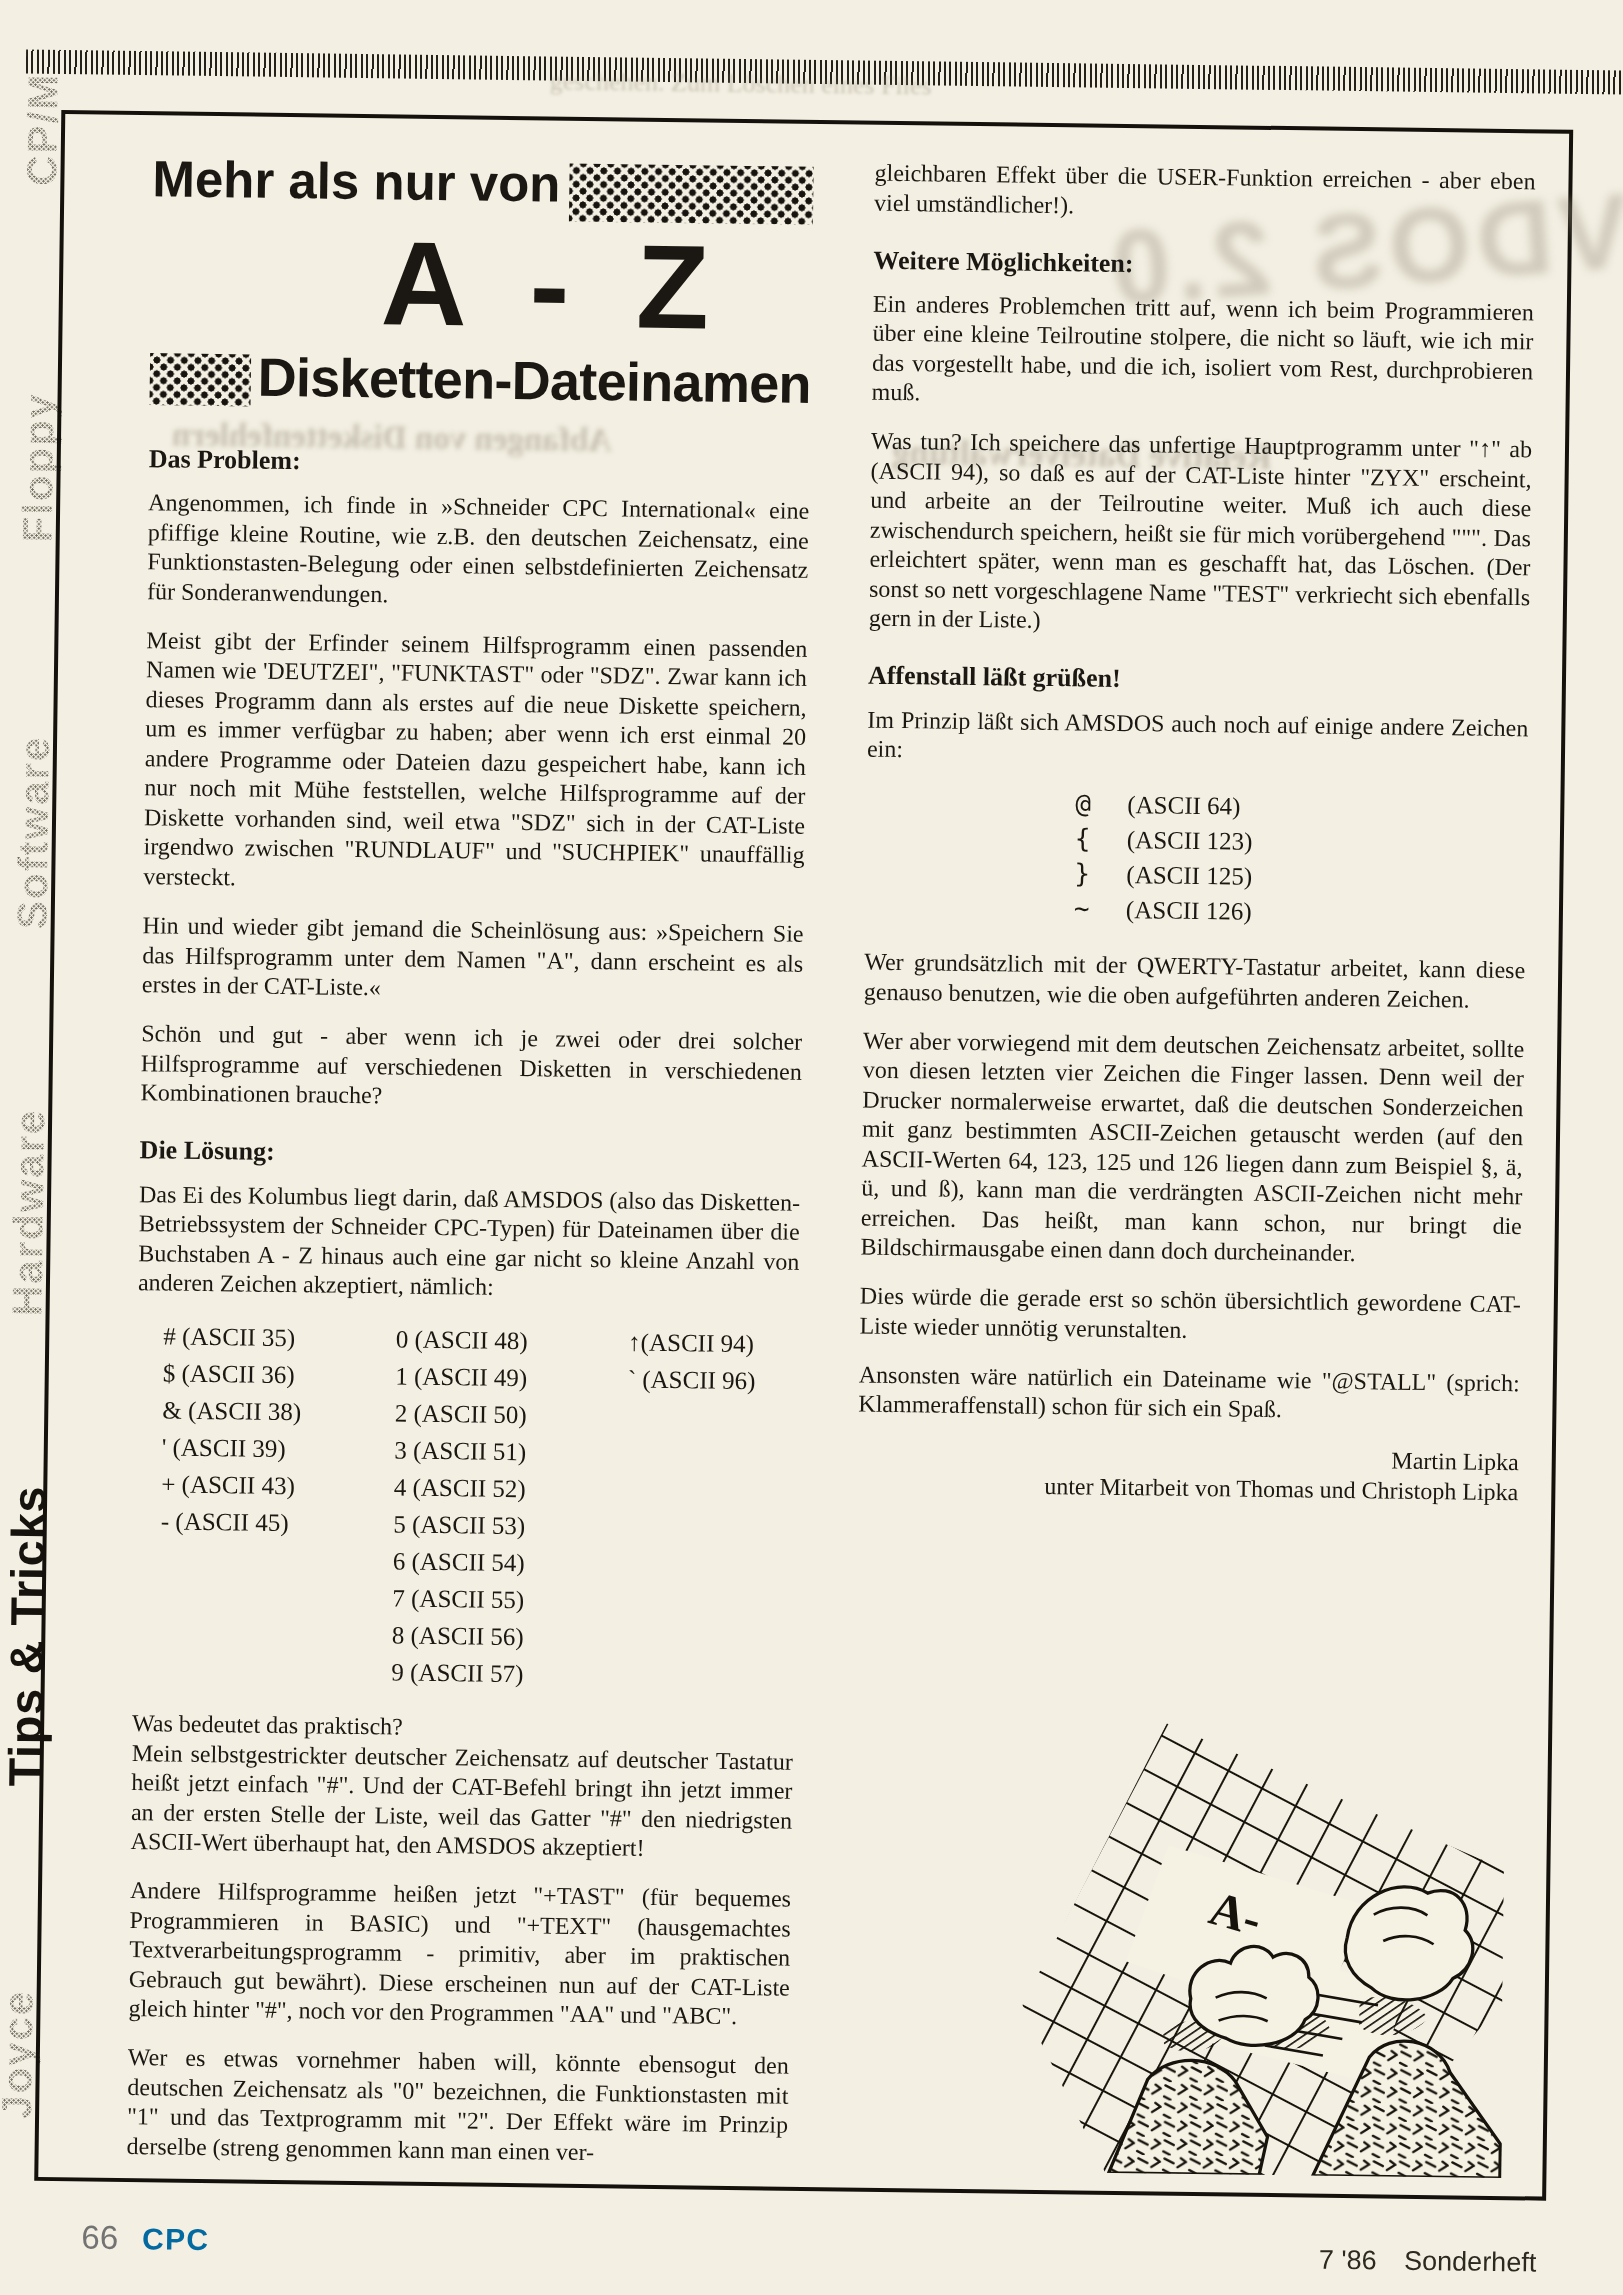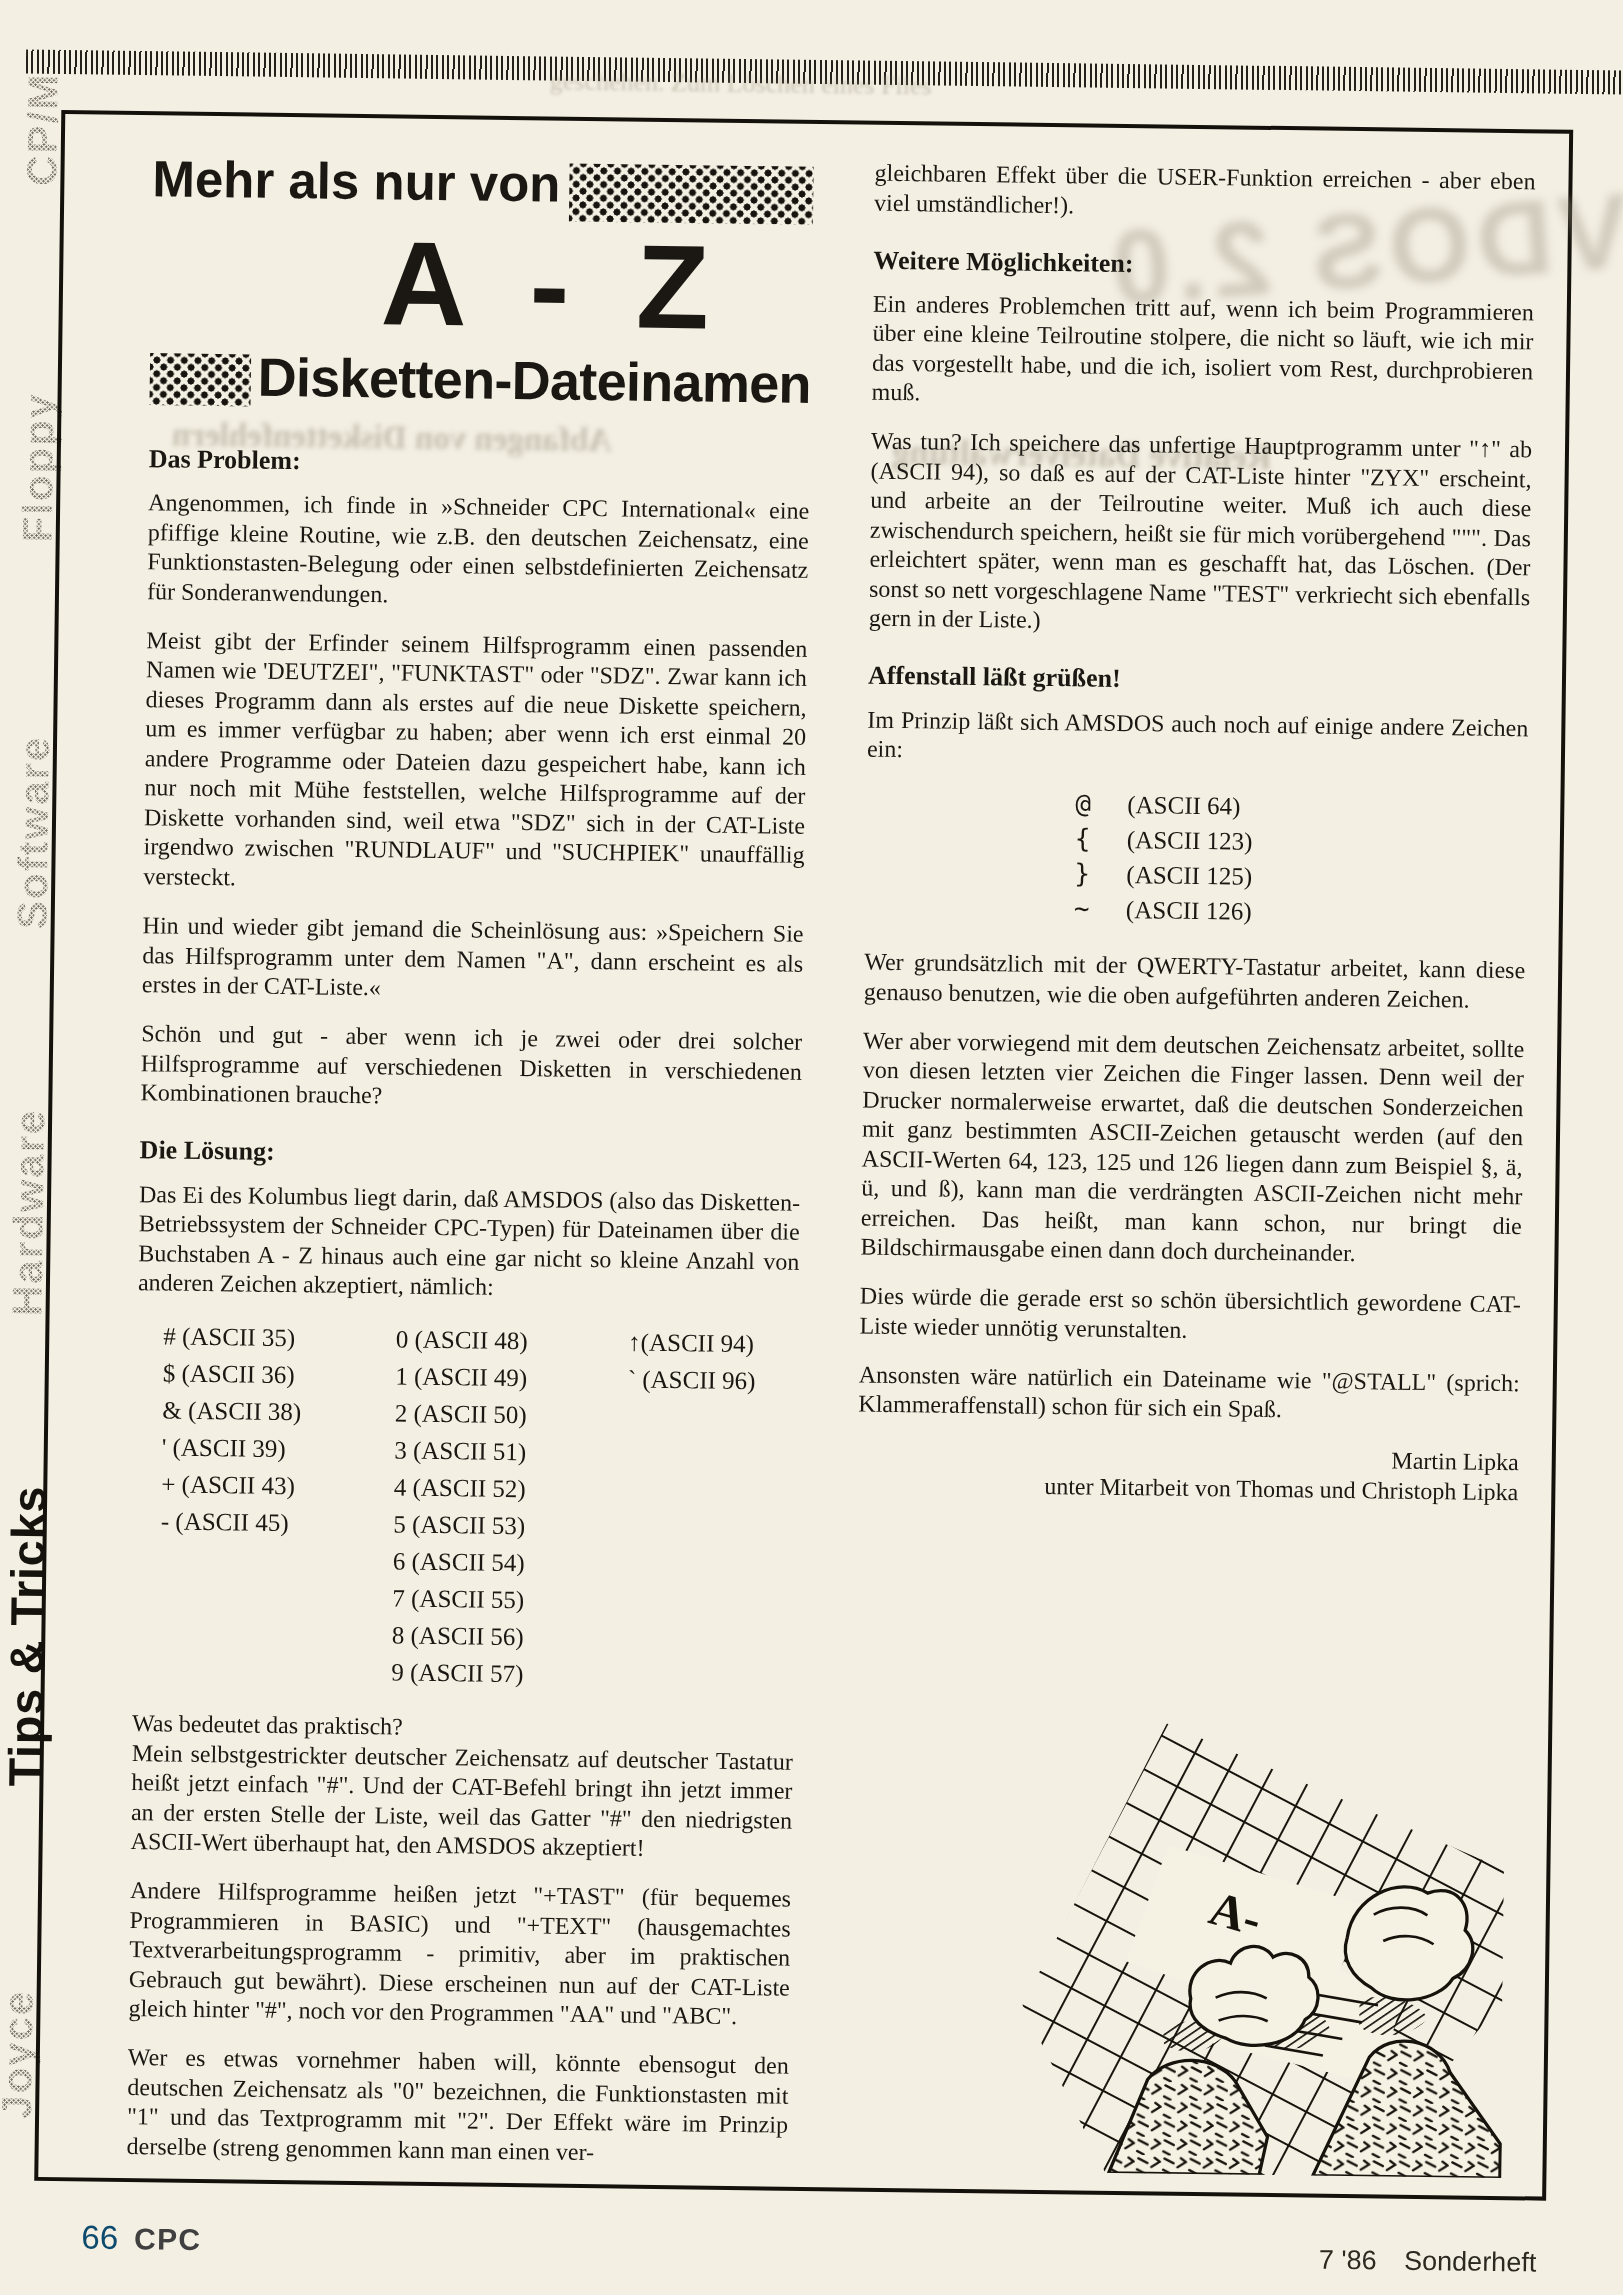--- a/index.html
+++ b/index.html
@@ -62,22 +62,22 @@
   
   .ascii-list{margin:17px 0 23.6px 209px;font-size:25px;line-height:35px;}
   .ascii-row{display:flex;}
   .ascii-sym{width:52px;font-family:"DejaVu Sans Mono",monospace;font-size:26px;}
   .authors{text-align:right;font-size:24px;line-height:30px;margin-top:17px;}
 
   .illus{position:absolute;left:913px;top:1587px;width:550px;height:458px;z-index:1;}
 
   .footer-left{position:absolute;left:110px;top:2218px;font-family:"Liberation Sans",sans-serif;
                display:flex;align-items:baseline;z-index:3;}
-  .footer-num{font-size:33px;color:#0c4a6e;}
-  .footer-brand{font-size:30px;font-weight:bold;margin-left:16px;color:#404040;letter-spacing:1.3px;}
+  .footer-num{font-size:33px;color:#737373;}
+  .footer-brand{font-size:30px;font-weight:bold;margin-left:24px;color:#0369a1;letter-spacing:1.3px;}
   .footer-right{position:absolute;right:58px;top:2228px;font-family:"Liberation Sans",sans-serif;
                 font-size:27px;color:#2c2921;z-index:3;display:flex;gap:27.5px;}
 </style>
 </head>
 <body>
 
 <div class="page">
  <div class="scan">
 
   <div class="hatch"></div>

